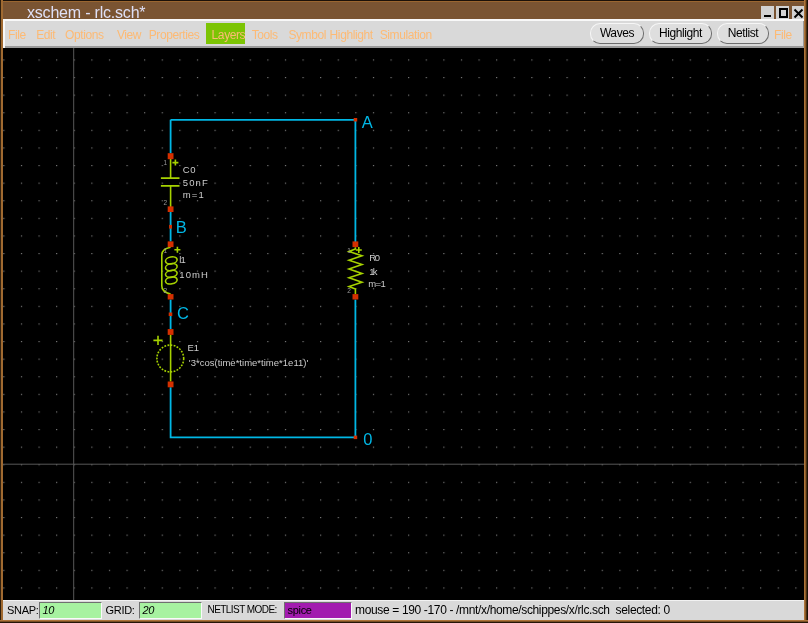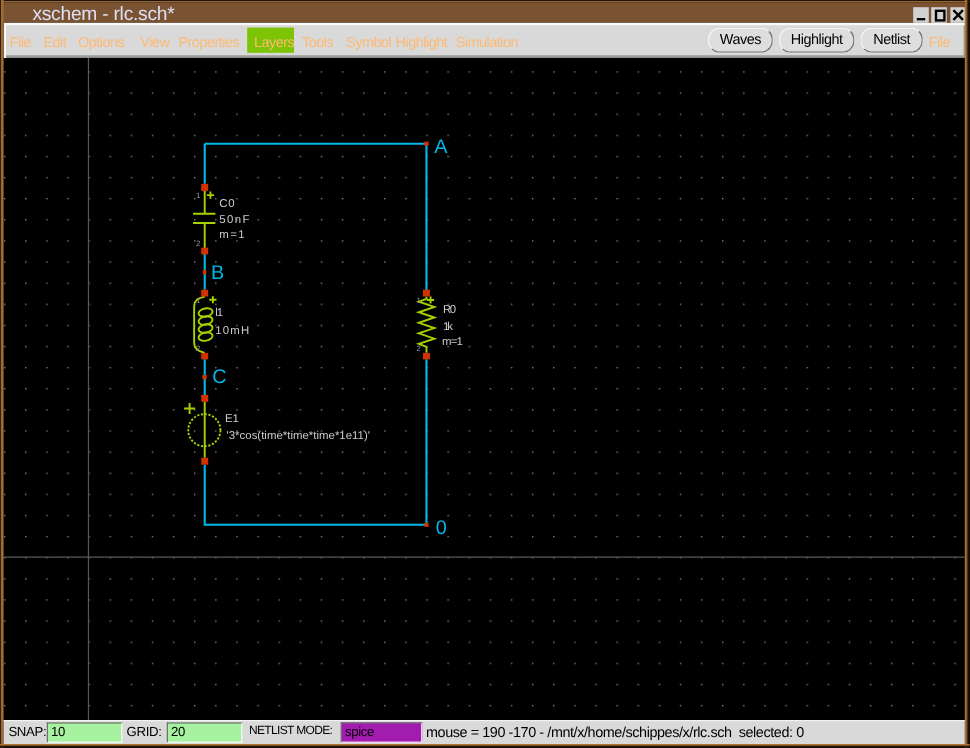--- a/index.html
+++ b/index.html
@@ -22,21 +22,21 @@
 #layershl{left:205.5px;top:22.5px;width:39.5px;height:21.5px;background:#7cc404;}
 .rbtn{top:23px;height:19px;background:#dedede;border-top:1.5px solid #f6f6f6;border-left:1.5px solid #f6f6f6;
  border-bottom:1.5px solid #6e6e6e;border-right:1.5px solid #6e6e6e;
  font-size:12px;letter-spacing:-0.4px;color:#000;text-align:center;line-height:19px;border-radius:10px;}
 
 #status{left:3px;top:600px;width:801px;height:20px;background:#d9d9d9;border-top:1px solid #f2f2f2;}
 .sl{top:3.5px;font-size:11px;letter-spacing:-0.3px;color:#000;}
 .entry{top:1px;height:15px;border-top:1.5px solid #707070;border-left:1.5px solid #707070;
  border-bottom:1.5px solid #fafafa;border-right:1.5px solid #fafafa;
  font-size:11px;letter-spacing:-0.3px;color:#000;padding-left:3px;line-height:15px;}
-.green{background:#a7f2a1;}
+.green{background:#a7f2a1;font-style:italic;}
 .gray{background:#a21caf;}
 </style>
 </head>
 <body>
 
 <svg class="abs" id="canvas" style="left:3px;top:48px" width="801" height="552" viewBox="0 0 801 552">
   <defs>
     <pattern id="grid" x="0.3" y="11.4" width="17.6" height="17.6" patternUnits="userSpaceOnUse">
       <rect x="0" y="0" width="1.15" height="1.15" fill="#7e7e7e"></rect>
     </pattern>

